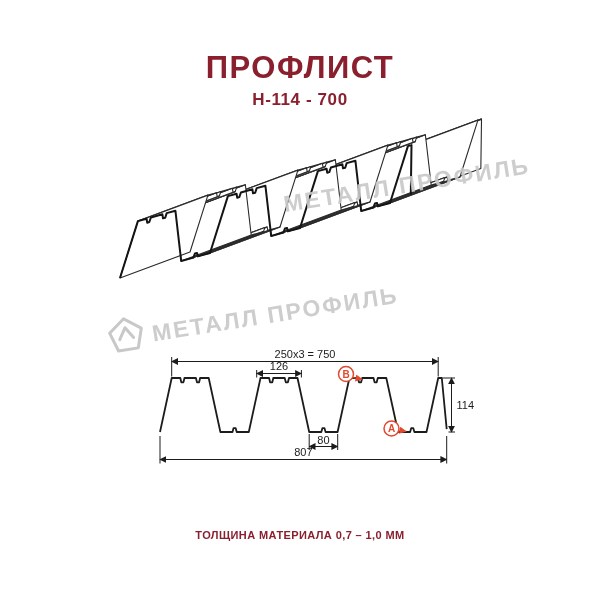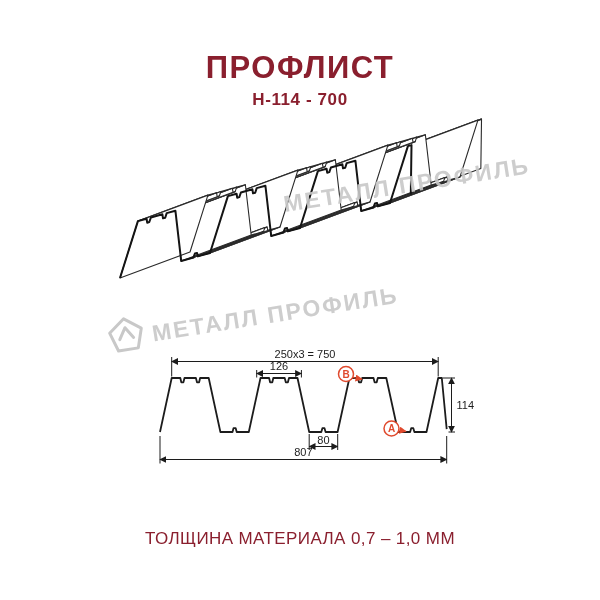--- a/index.html
+++ b/index.html
@@ -6,21 +6,21 @@
   body{
     width:600px;height:600px;background:#ffffff;position:relative;overflow:hidden;
     font-family:"Liberation Sans",sans-serif;
     --brand:#8a1f2e; --marker:#e04a2e; --line:#1c1c1c; --wm:#c8c8c8;
   }
   .abs{position:absolute;}
   .title{left:0;right:0;top:50px;text-align:center;font-size:31px;font-weight:bold;
          letter-spacing:1.5px;color:var(--brand);}
   .subtitle{left:0;right:0;top:90px;text-align:center;font-size:17px;font-weight:bold;
          letter-spacing:.6px;color:var(--brand);}
-  .footer{left:0;right:0;top:529px;text-align:center;font-size:17px;font-weight:normal;
+  .footer{left:0;right:0;top:529px;text-align:center;font-size:11px;font-weight:bold;
          letter-spacing:.4px;color:var(--brand);}
   svg.canvas{position:absolute;left:0;top:0;}
   .dl{stroke:var(--line);stroke-width:1;fill:none;}
   .dt{font-size:11px;fill:var(--line);}
   .wm{font-size:23px;font-weight:bold;letter-spacing:2px;fill:var(--wm);opacity:.9;}
   .wmline{stroke:var(--wm);stroke-width:3;fill:none;stroke-linejoin:round;stroke-linecap:round;}
   .mk{font-size:10px;font-weight:bold;fill:var(--marker);}
   .mkc{fill:#ffffff;stroke:var(--marker);stroke-width:1.5;}
   .mkl{stroke:var(--marker);stroke-width:1.2;fill:none;}
 </style>

